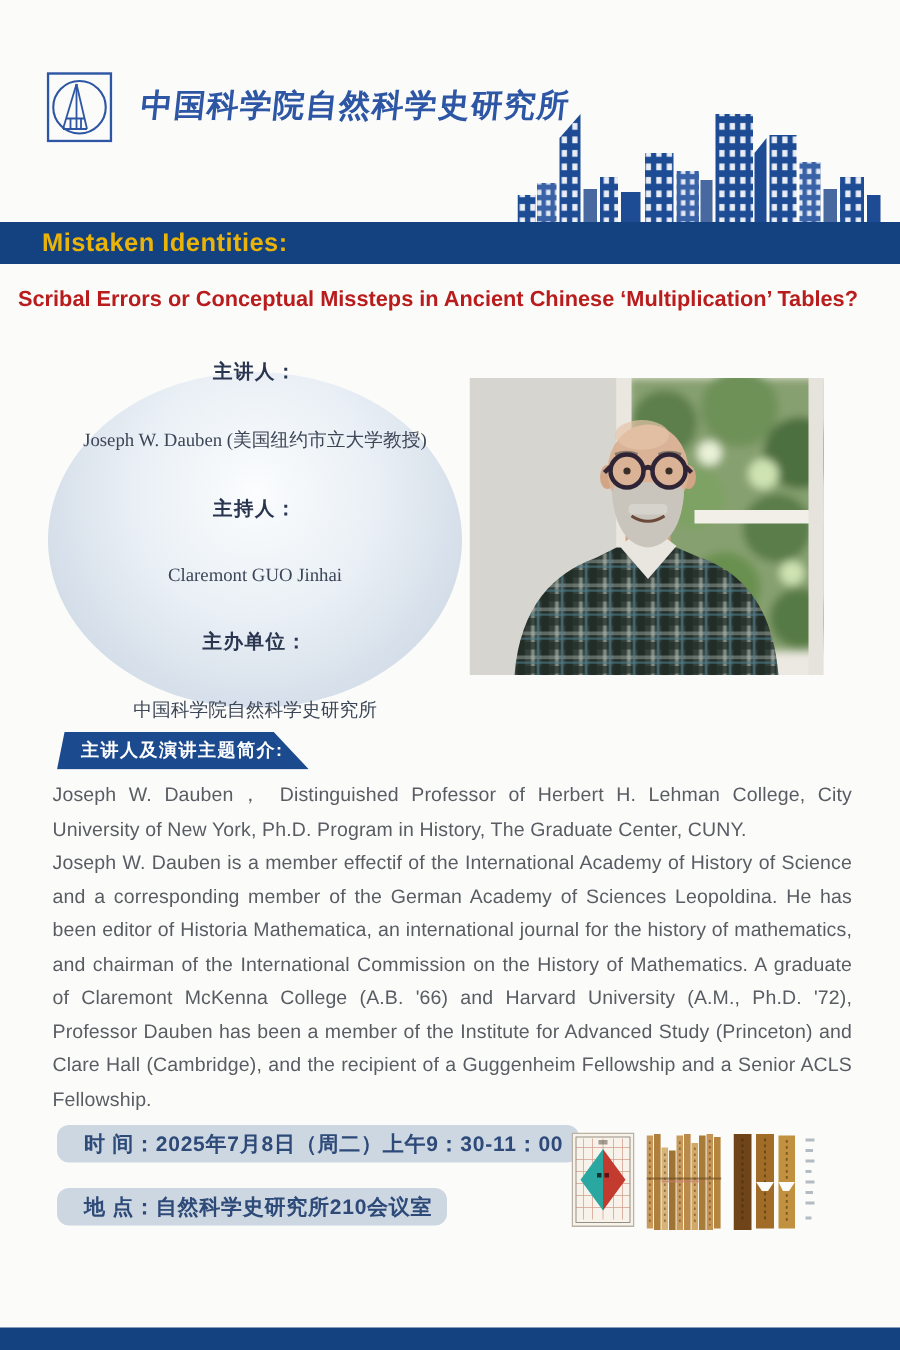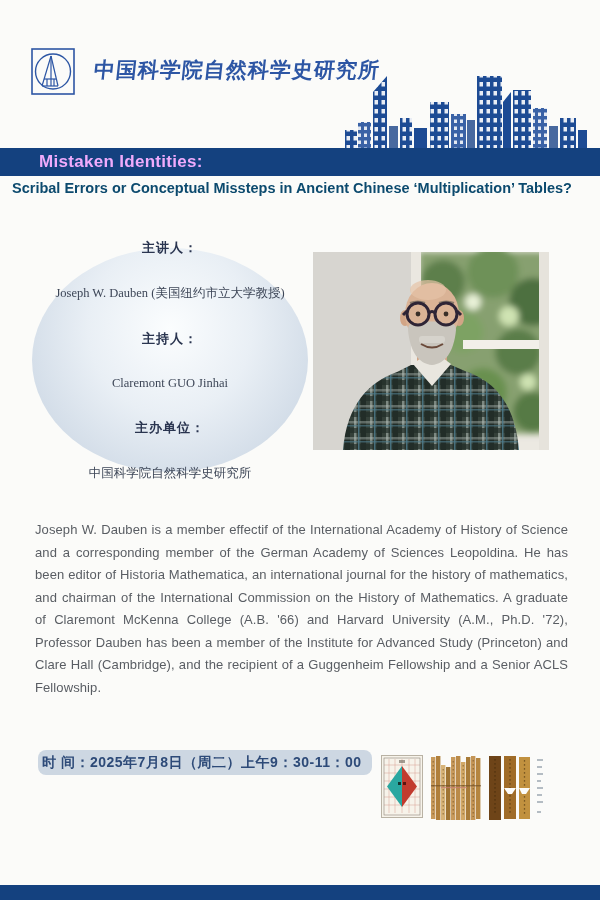--- a/index.html
+++ b/index.html
@@ -9,23 +9,23 @@
   
   .logo{position:absolute;left:31px;top:48px;width:44px;height:47px;}
   .org-name{position:absolute;left:94px;top:56px;font-size:21px;font-weight:bold;
             color:#2d56a4;white-space:nowrap;letter-spacing:1px;transform:skewX(-6deg);
             font-family:"DejaVu Serif","Liberation Serif",serif;}
   .skyline{position:absolute;right:8px;top:62px;width:247px;height:86px;}
 
   
   .banner{position:absolute;left:0;top:148px;width:600px;height:28px;background:#14417f;
           display:flex;align-items:center;}
-  .banner-title{color:#f0abfc;font-weight:bold;font-size:17px;margin-left:39px;letter-spacing:.3px;}
-  .subtitle{position:absolute;left:0;top:180px;width:584px;text-align:center;
-            font-size:14.5px;font-weight:bold;color:#0c4a6e;white-space:nowrap;}
+  .banner-title{color:#eab308;font-weight:bold;font-size:17px;margin-left:28px;letter-spacing:.3px;}
+  .subtitle{position:absolute;left:0;top:192px;width:584px;text-align:center;
+            font-size:14.5px;font-weight:bold;color:#b91c1c;white-space:nowrap;}
 
   
   .circle{position:absolute;left:32px;top:248px;width:276px;height:224px;border-radius:50%;
           background:radial-gradient(ellipse at 50% 36%, #fbfdfe 0%, #e9eff5 42%, #c3d0df 100%);
           display:flex;flex-direction:column;justify-content:center;align-items:center;text-align:center;gap:18px;}
   .c-label{font-size:13px;font-weight:bold;color:#2a3550;margin:5px 0;letter-spacing:1px;}
   .c-value{font-size:12.5px;color:#3d4657;margin:5px 0;white-space:nowrap;font-family:Liberation Serif, serif;}
 
   
   .photo{position:absolute;left:313px;top:252px;width:236px;height:198px;}
@@ -35,21 +35,21 @@
          clip-path:polygon(3% 0,86% 0,100% 100%,0 100%);display:flex;align-items:center;}
   .badge span{color:#ffffff;font-size:12px;font-weight:bold;margin-left:16px;letter-spacing:1px;}
   .bio{position:absolute;left:35px;top:519px;width:533px;font-size:13px;line-height:22.5px;
        color:#595d63;text-align:justify;letter-spacing:.1px;}
   .bio p{margin:0;}
 
   
   .detail{position:absolute;left:38px;font-size:14px;font-weight:bold;color:#2d4a78;letter-spacing:.5px;}
   .detail-time{top:754px;}
   .detail-location{top:796px;}
-  .hl{background:#cdd7e2;padding:4px 10px 5px 4px;border-radius:8px;}
+  .hl{background:#cdd7e2;padding:4px 10px 5px 18px;border-radius:8px;}
 
   
   .artifacts{position:absolute;left:381px;top:755px;height:68px;display:flex;align-items:flex-start;gap:8px;}
 
   .footer-bar{position:absolute;left:0;bottom:0;width:600px;height:15px;background:#14417f;}
 </style>
 </head>
 <body>
 
 <div class="poster">
@@ -165,26 +165,33 @@
       <g stroke="#2e2435" stroke-width="3" fill="none">
         <circle cx="105" cy="62" r="11"></circle>
         <circle cx="133" cy="62" r="11"></circle>
         <path d="M116,61 Q119,58 122,61"></path>
         <path d="M94,59 L90,63"></path>
         <path d="M144,59 L148,63"></path>
       </g>
     </svg>
   </div>
 
+  <div class="badge">
+    <span>主讲人及演讲主题简介:</span>
+  </div>
   <div class="bio">
+    <p>Joseph W. Dauben， Distinguished Professor of Herbert H. Lehman College, City University of New York, Ph.D. Program in History, The Graduate Center, CUNY.</p>
     <p>Joseph W. Dauben is a member effectif of the International Academy of History of Science and a corresponding member of the German Academy of Sciences Leopoldina. He has been editor of Historia Mathematica, an international journal for the history of mathematics, and chairman of the International Commission on the History of Mathematics. A graduate of Claremont McKenna College (A.B. '66) and Harvard University (A.M., Ph.D. '72), Professor Dauben has been a member of the Institute for Advanced Study (Princeton) and Clare Hall (Cambridge), and the recipient of a Guggenheim Fellowship and a Senior ACLS Fellowship.</p>
   </div>
 
   <div class="detail detail-time">
     <span class="hl">时  间：2025年7月8日（周二）上午9：30-11：00</span>
+  </div>
+  <div class="detail detail-location">
+    <span class="hl">地  点：自然科学史研究所210会议室</span>
   </div>
 
   <div class="artifacts">
     <svg viewBox="0 0 42 63" width="42" height="63">
       <rect x="0.5" y="0.5" width="41" height="62" fill="#f7f3ea" stroke="#b9b2a4" stroke-width="1"></rect>
       <g stroke="#cc8878" stroke-width="0.5" opacity="0.8">
         <path d="M3,10 L39,10"></path>
           <path d="M3,18 L39,18"></path>
           <path d="M3,26 L39,26"></path>
         <path d="M3,34 L39,34"></path>

